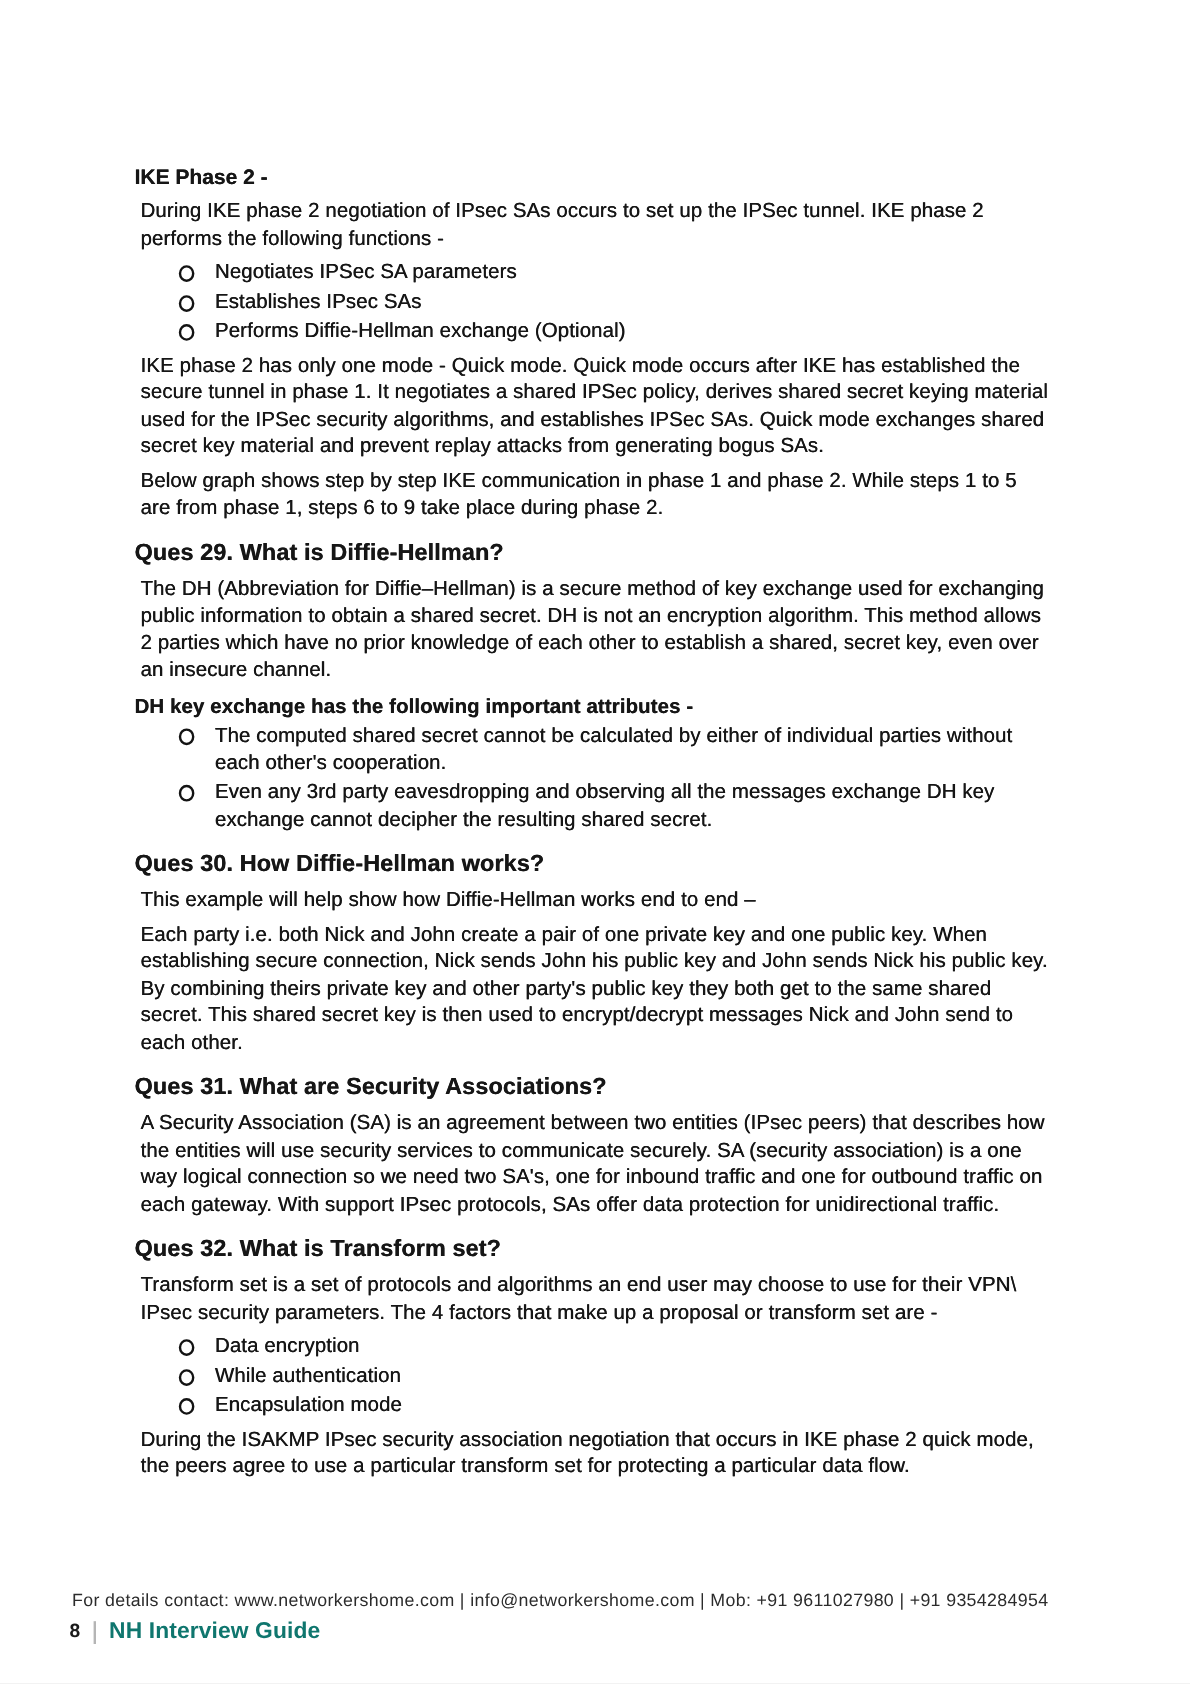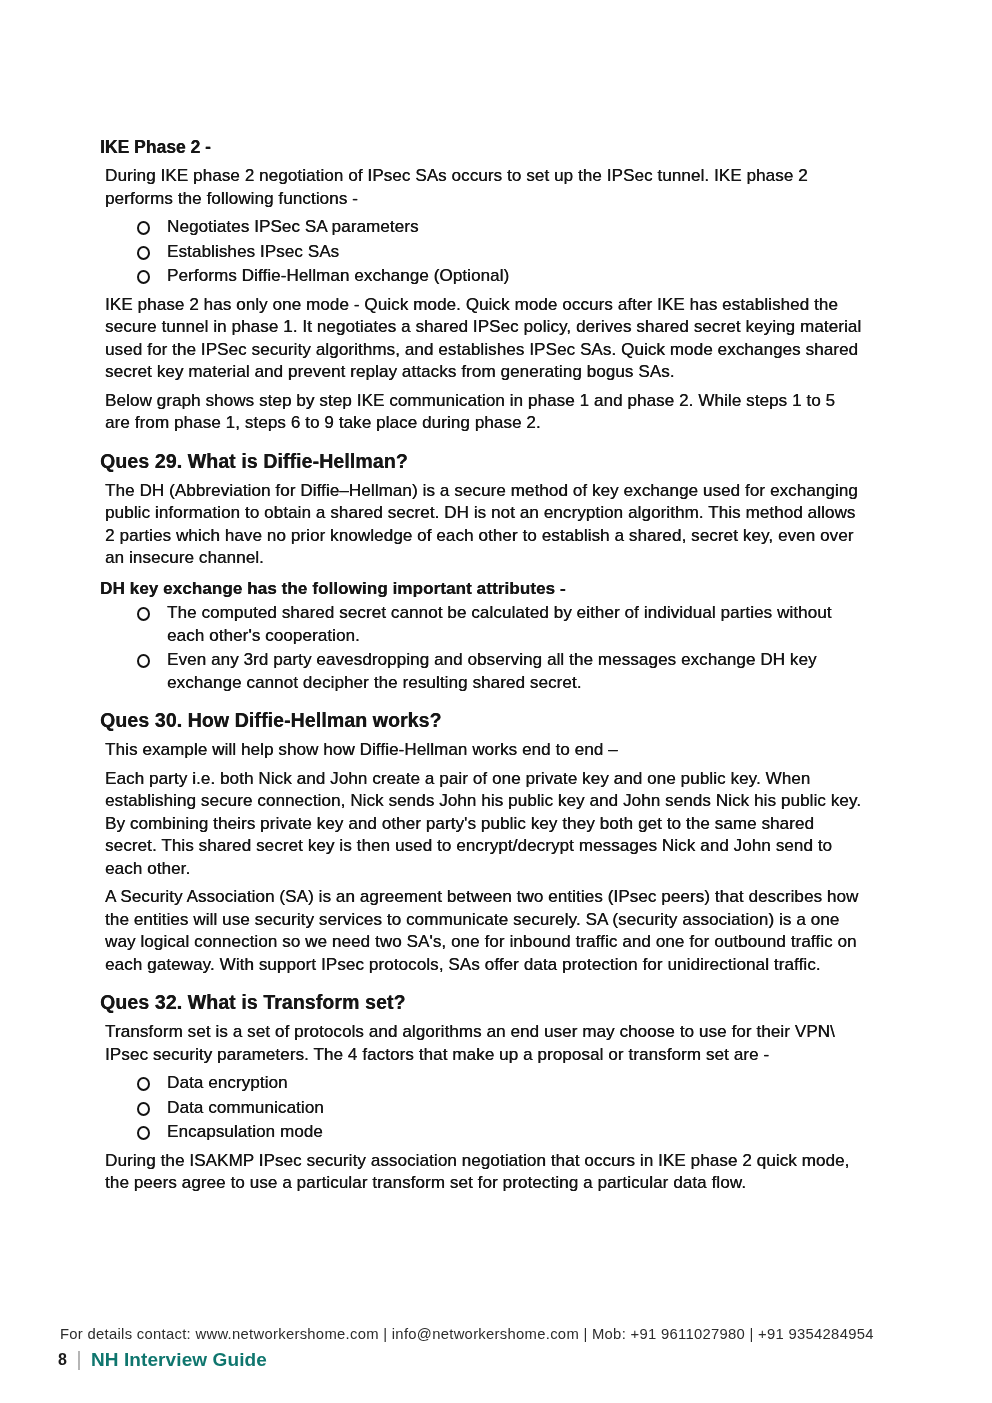--- a/index.html
+++ b/index.html
@@ -7,21 +7,21 @@
     position:relative;
     width:992px; height:1403px;
     margin:0 auto;
     background:#ffffff;
     font-family:"Liberation Sans", sans-serif;
     color:#161616;
     overflow:hidden;
   }
   .body-col {
     position:absolute;
-    left:100px; top:136px;
+    left:112px; top:136px;
     width:768px;
     text-shadow:0.3px 0 0 currentColor; 
   }
   .body-col p {
     margin:6px 5px;
     font-size:17px;
     line-height:22.5px;
     letter-spacing:0.1px;
   }
   .subhead {
@@ -136,33 +136,34 @@
       <li>
         <span class="ring"></span>
         <span>Even any 3rd party eavesdropping and observing all the messages exchange DH key exchange cannot decipher the resulting shared secret.</span>
       </li>
     </ul>
 
     <div class="question">Ques 30. How Diffie-Hellman works?</div>
     <p>This example will help show how Diffie-Hellman works end to end –</p>
     <p>Each party i.e. both Nick and John create a pair of one private key and one public key. When establishing secure connection, Nick sends John his public key and John sends Nick his public key. By combining theirs private key and other party's public key they both get to the same shared secret. This shared secret key is then used to encrypt/decrypt messages Nick and John send to each other.</p>
 
+    <div class="question">Ques 31. What are Security Associations?</div>
     <p>A Security Association (SA) is an agreement between two entities (IPsec peers) that describes how the entities will use security services to communicate securely. SA (security association) is a one way logical connection so we need two SA's, one for inbound traffic and one for outbound traffic on each gateway. With support IPsec protocols, SAs offer data protection for unidirectional traffic.</p>
 
     <div class="question">Ques 32. What is Transform set?</div>
     <p>Transform set is a set of protocols and algorithms an end user may choose to use for their VPN\ IPsec security parameters. The 4 factors that make up a proposal or transform set are -</p>
 
     <ul class="bullets">
       <li>
         <span class="ring"></span>
         <span>Data encryption</span>
       </li>
       <li>
         <span class="ring"></span>
-        <span>Data communication</span>
+        <span>While authentication</span>
       </li>
       <li>
         <span class="ring"></span>
         <span>Encapsulation mode</span>
       </li>
     </ul>
 
     <p>During the ISAKMP IPsec security association negotiation that occurs in IKE phase 2 quick mode, the peers agree to use a particular transform set for protecting a particular data flow.</p>
   </div>
 

